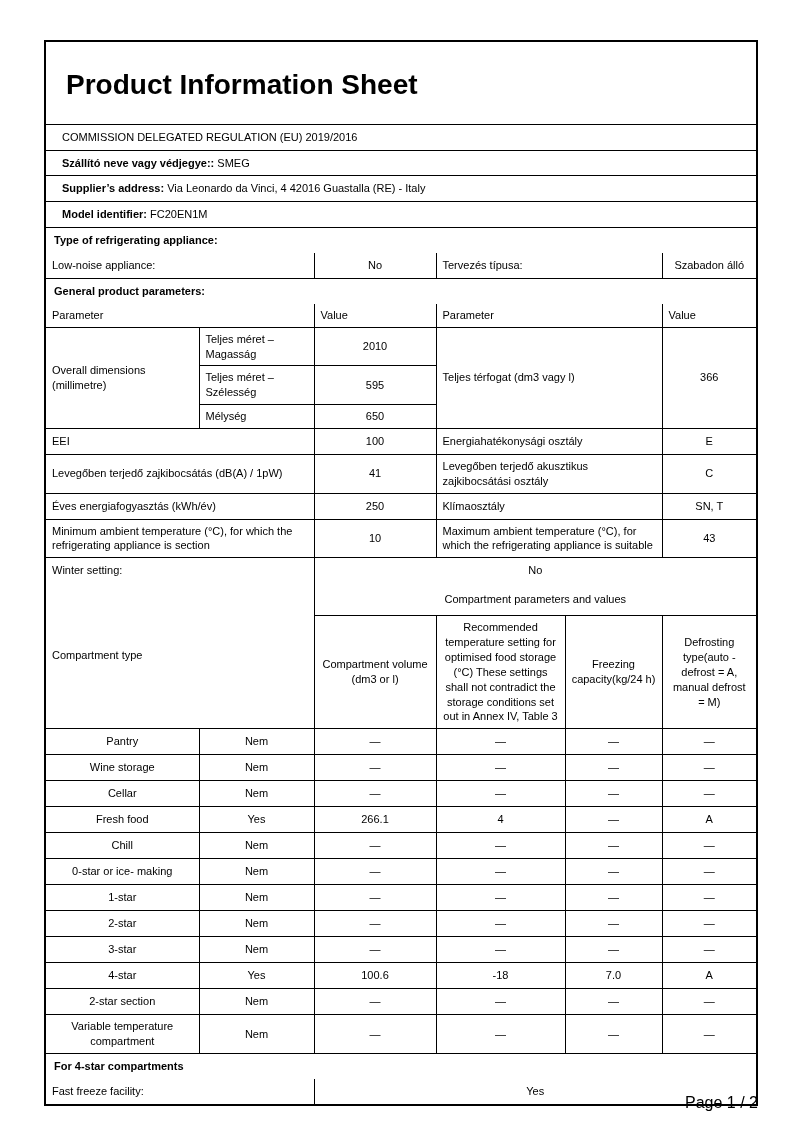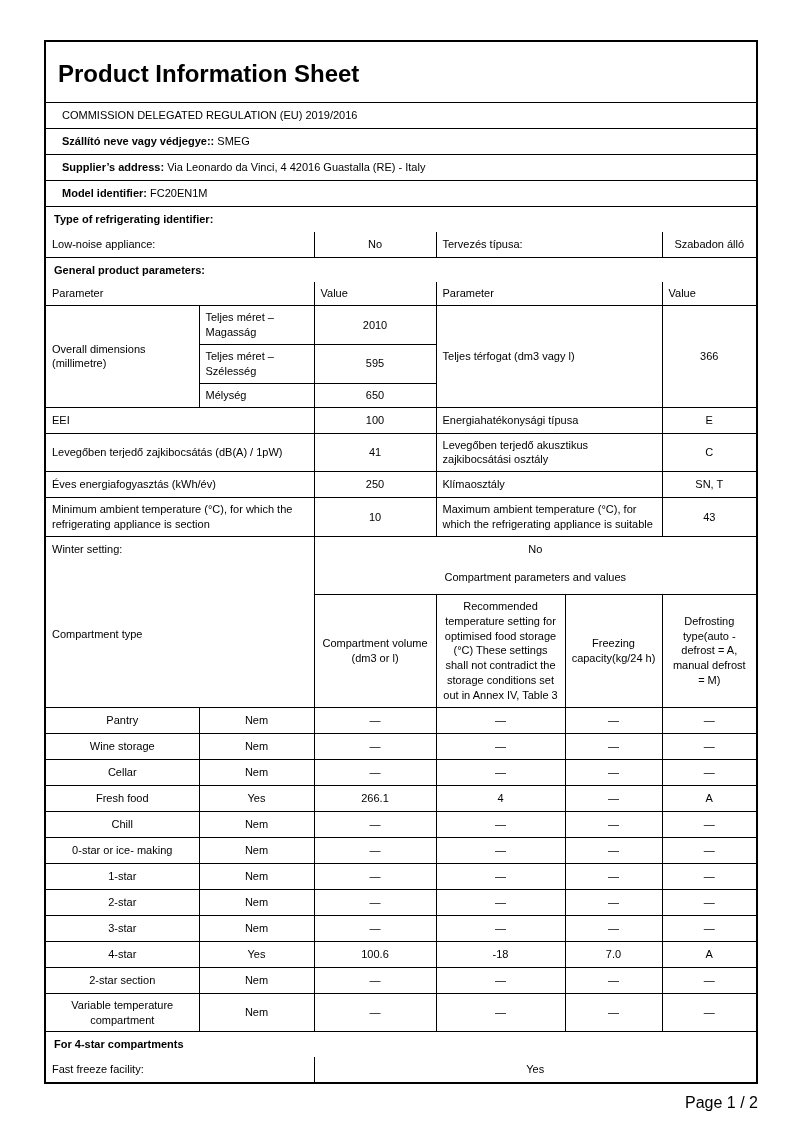--- a/index.html
+++ b/index.html
@@ -9,21 +9,21 @@
     color:#000; font-size:11px; line-height:1.35;
     position:relative; overflow:hidden;
   }
   .doc {
     position:absolute; left:44px; top:40px; width:714px;
     border:2px solid #000; box-sizing:border-box; background:#fff;
   }
   .doc > * + * { border-top:1px solid #000; }
 
   .title-block { padding:12px 8px 8px 8px; }
-  .title-block h1 { margin:4px; font-size:24px; font-weight:bold; letter-spacing:0; }
+  .title-block h1 { margin:12px; font-size:28px; font-weight:bold; letter-spacing:0; }
 
   .line { padding:5px 16px; }
   .line .lbl { font-weight:bold; }
   .section-header { padding:5px 8px; font-weight:bold; }
 
   table.grid { border-collapse:collapse; width:100%; table-layout:fixed; border-style:hidden; }
   table.grid td, table.grid th {
     border:1px solid #000; padding:4px 6px; vertical-align:middle;
     font-weight:normal; text-align:left; word-wrap:break-word;
   }
@@ -56,21 +56,21 @@
   <div class="line">
     <span class="lbl">Supplier’s address:</span>
     <span>Via Leonardo da Vinci, 4 42016 Guastalla (RE) - Italy</span>
   </div>
 
   <div class="line">
     <span class="lbl">Model identifier:</span>
     <span>FC20EN1M</span>
   </div>
 
-  <div class="section-header">Type of refrigerating identifier:</div>
+  <div class="section-header">Type of refrigerating appliance:</div>
 
   <table class="grid">
     <colgroup>
         <col style="width:268px">
         <col style="width:122px">
         <col style="width:226px">
         <col style="width:94px">
       </colgroup>
     <tbody>
         <tr class="data-row">
@@ -110,21 +110,21 @@
       <td>Teljes méret – Szélesség</td>
       <td class="c">595</td>
     </tr>
     <tr>
       <td>Mélység</td>
       <td class="c">650</td>
     </tr>
     <tr class="data-row">
       <td colspan="2">EEI</td>
       <td class="c">100</td>
-      <td>Energiahatékonysági típusa</td>
+      <td>Energiahatékonysági osztály</td>
       <td class="c">E</td>
     </tr>
     <tr class="data-row">
       <td colspan="2">Levegőben terjedő zajkibocsátás (dB(A) / 1pW)</td>
       <td class="c">41</td>
       <td>Levegőben terjedő akusztikus zajkibocsátási osztály</td>
       <td class="c">C</td>
     </tr>
     <tr class="data-row">
       <td colspan="2">Éves energiafogyasztás (kWh/év)</td>

